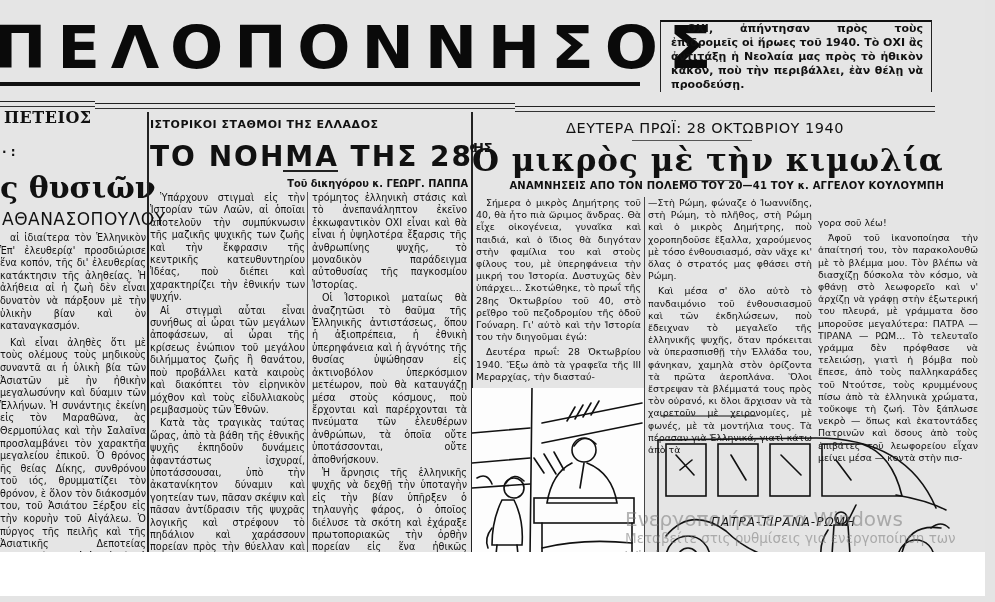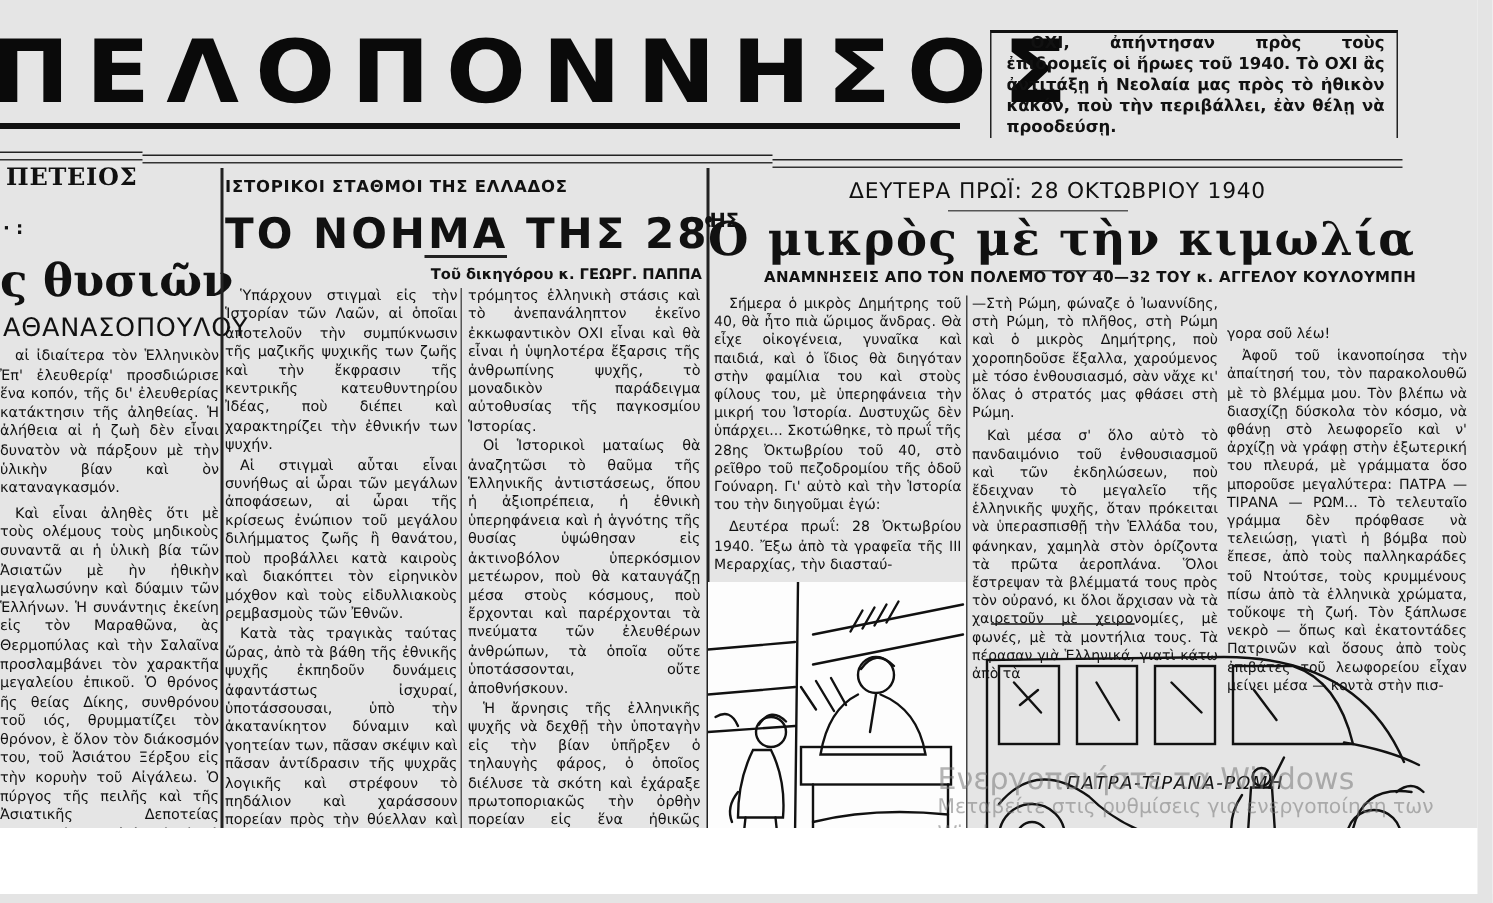--- a/index.html
+++ b/index.html
@@ -109,21 +109,21 @@
     <p>Ἡ ἄρνησις τῆς ἑλληνικῆς ψυχῆς νὰ δεχθῇ τὴν ὑποταγὴν εἰς τὴν βίαν ὑπῆρξεν ὁ τηλαυγὴς φάρος, ὁ ὁποῖος διέλυσε τὰ σκότη καὶ ἐχάραξε πρωτοποριακῶς τὴν ὀρθὴν πορείαν εἰς ἕνα ἠθικῶς διαλύσαντα κόσμον καὶ ἤσκησε κολοσσιαίαν ἐπίδρασιν εἰς τὰς ἀποφάσεις τῶν Λαῶν καὶ τῶν ἀτόμων, θὰ ἀποτελῇ δὲ τὸ παράδειγμα, πρὸς τὸ ὁποῖον θὰ στρέφωνται αἱ ψυχαὶ καὶ αἱ καρδίαι εἰς πᾶσαν γωνίαν τῆς γῆς, διὰ νὰ ἀντλῶσι δύναμιν καὶ πίστιν καὶ θάρρος ὅταν βλέπωσι νὰ κινδυνεύωσι τὰ ὅσια καὶ ἱερὰ τοῦ ἀνθρωπίνου πολιτισμοῦ.</p>
 
   </div>
 
   <div class="vline" style="left:471px;top:112px;height:490px;"></div>
 
   <div class="col3-kicker">ΔΕΥΤΕΡΑ ΠΡΩΪ: 28 ΟΚΤΩΒΡΙΟΥ 1940</div>
   <div class="col3-hr" style="left:632px;top:140px;width:120px;"></div>
   <div class="col3-title">Ὁ μικρὸς μὲ τὴν κιμωλία</div>
   <div class="col3-hr" style="left:680px;top:180px;width:60px;"></div>
-  <div class="col3-sub">ΑΝΑΜΝΗΣΕΙΣ ΑΠΟ ΤΟΝ ΠΟΛΕΜΟ ΤΟΥ 40—32 ΤΟΥ κ. ΑΓΓΕΛΟΥ ΚΟΥΛΟΥΜΠΗ</div>
+  <div class="col3-sub">ΑΝΑΜΝΗΣΕΙΣ ΑΠΟ ΤΟΝ ΠΟΛΕΜΟ ΤΟΥ 20—41 ΤΟΥ κ. ΑΓΓΕΛΟΥ ΚΟΥΛΟΥΜΠΗ</div>
 
   <div class="col3-body" style="left:476px;width:165px;">
     <p>Σήμερα ὁ μικρὸς Δημήτρης τοῦ 40, θὰ ἦτο πιὰ ὥριμος ἄνδρας. Θὰ εἶχε οἰκογένεια, γυναῖκα καὶ παιδιά, καὶ ὁ ἴδιος θὰ διηγόταν στὴν φαμίλια του καὶ στοὺς φίλους του, μὲ ὑπερηφάνεια τὴν μικρή του Ἱστορία. Δυστυχῶς δὲν ὑπάρχει... Σκοτώθηκε, τὸ πρωΐ τῆς 28ης Ὀκτωβρίου τοῦ 40, στὸ ρεῖθρο τοῦ πεζοδρομίου τῆς ὁδοῦ Γούναρη. Γι' αὐτὸ καὶ τὴν Ἱστορία του τὴν διηγοῦμαι ἐγώ:</p>
     <p>Δευτέρα πρωΐ: 28 Ὀκτωβρίου 1940. Ἔξω ἀπὸ τὰ γραφεῖα τῆς ΙΙΙ Μεραρχίας, τὴν διασταύ-</p>
   </div>
   <div class="vline" style="left:644px;top:197px;height:405px;width:1px;background:#444;"></div>
   <div class="col3-body" style="left:648px;width:164px;">
     <p style="text-indent:0">—Στὴ Ρώμη, φώναζε ὁ Ἰωαννίδης, στὴ Ρώμη, τὸ πλῆθος, στὴ Ρώμη καὶ ὁ μικρὸς Δημήτρης, ποὺ χοροπηδοῦσε ἔξαλλα, χαρούμενος μὲ τόσο ἐνθουσιασμό, σὰν νἄχε κι' ὅλας ὁ στρατός μας φθάσει στὴ Ρώμη.</p>
     <p>Καὶ μέσα σ' ὅλο αὐτὸ τὸ πανδαιμόνιο τοῦ ἐνθουσιασμοῦ καὶ τῶν ἐκδηλώσεων, ποὺ ἔδειχναν τὸ μεγαλεῖο τῆς ἑλληνικῆς ψυχῆς, ὅταν πρόκειται νὰ ὑπερασπισθῇ τὴν Ἑλλάδα του, φάνηκαν, χαμηλὰ στὸν ὁρίζοντα τὰ πρῶτα ἀεροπλάνα. Ὅλοι ἔστρεψαν τὰ βλέμματά τους πρὸς τὸν οὐρανό, κι ὅλοι ἄρχισαν νὰ τὰ χαιρετοῦν μὲ χειρονομίες, μὲ φωνές, μὲ τὰ μοντήλια τους. Τὰ πέρασαν γιὰ Ἑλληνικά, γιατὶ κάτω ἀπὸ τὰ</p>
   </div>

